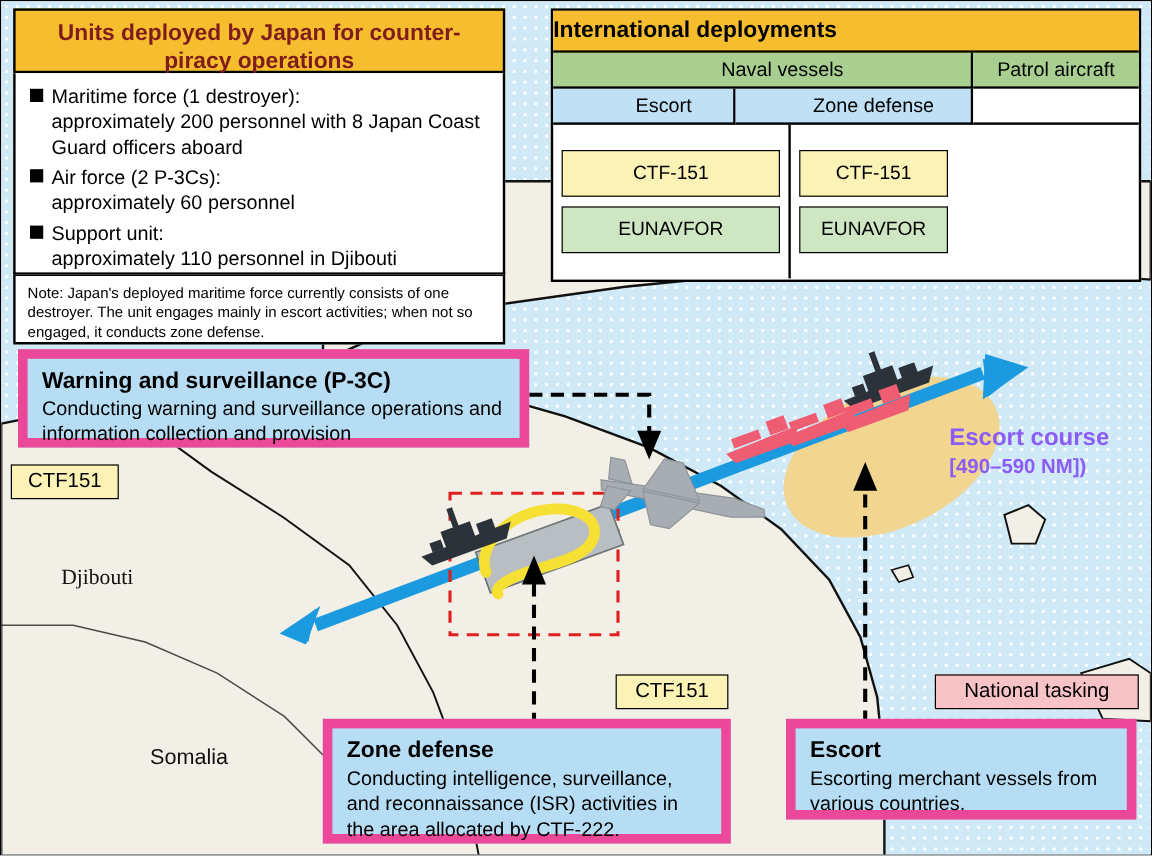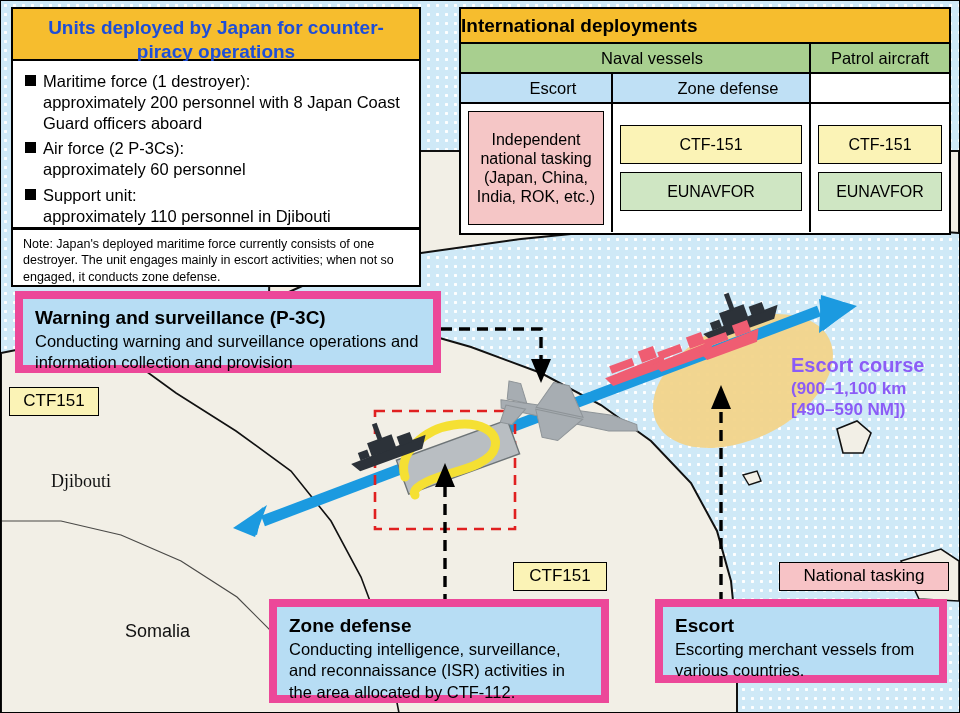--- a/index.html
+++ b/index.html
@@ -38,21 +38,21 @@
 
   
   .title-box {
     background: #f6bd2e;
     border: 2px solid #000;
     font-weight: bold;
     font-size: 19px;
     text-align: center;
     line-height: 1.25;
     padding: 7px 8px 6px;
-    color: #1d4ed8;
+    color: #7f1d1d;
   }
 
   
   .units-box {
     background: #ffffff;
     border: 2px solid #000;
     border-top: none;
     padding: 10px 12px 19px 12px;
     font-size: 16.5px;
     line-height: 1.28;
@@ -292,21 +292,20 @@
       <polygon points="444,462 434,486 454,486"></polygon>
       <polygon points="720,384 710,408 730,408"></polygon>
     </g>
   </svg>
 
   <div class="map-label" style="left:50px; top:470px;font-family:Liberation Serif, serif;">Djibouti</div>
   <div class="map-label" style="left:124px; top:620px;">Somalia</div>
 
   <div class="escort-course" style="left:790px; top:352px; width:168px;">
     <div>Escort course</div>
-    <div class="sub">(900–1,100 km</div>
     <div class="sub">[490–590 NM])</div>
   </div>
 
   <div class="tag" style="left:8px; top:386px; width:90px;">CTF151</div>
   <div class="tag" style="left:512px; top:561px; width:94px;">CTF151</div>
   <div class="tag tag-pink" style="left:778px; top:561px; width:170px;">National tasking</div>
 
   <div class="box title-box" style="left:10px; top:6px; width:410px; height:54px;">Units deployed by Japan for counter-piracy operations</div>
 
   <div class="box units-box" style="left:10px; top:60px; width:410px; height:168px;">
@@ -335,42 +334,39 @@
       <div class="deploy-cell cell-green bd-b" style="width:138px;">Patrol aircraft</div>
     </div>
 
     <div class="deploy-row">
       <div class="deploy-cell cell-blue bd-r bd-b" style="width:152px;">Escort</div>
       <div class="deploy-cell cell-blue bd-r bd-b" style="width:198px;">Zone defense</div>
       <div class="deploy-cell cell-white bd-b" style="width:138px;">&nbsp;</div>
     </div>
 
     <div class="deploy-body">
-      <div class="deploy-col bd-r" style="width:152px;">
-        <div class="chip chip-pink chip-tall">Independent national tasking (Japan, China, India, ROK, etc.)</div>
-      </div>
       <div class="deploy-col bd-r" style="width:198px;">
         <div class="chip chip-yellow">CTF-151</div>
         <div class="chip chip-green">EUNAVFOR</div>
       </div>
       <div class="deploy-col" style="width:138px;">
         <div class="chip chip-yellow">CTF-151</div>
         <div class="chip chip-green">EUNAVFOR</div>
       </div>
     </div>
   </div>
 
   <div class="callout" style="left:14px; top:290px; width:426px; height:82px;">
     <h3>Warning and surveillance (P-3C)</h3>
     <p>Conducting warning and surveillance operations and information collection and provision</p>
   </div>
 
   <div class="callout" style="left:268px; top:598px; width:340px; height:104px;">
     <h3>Zone defense</h3>
-    <p>Conducting intelligence, surveillance, and reconnaissance (ISR) activities in the area allocated by CTF-112.</p>
+    <p>Conducting intelligence, surveillance, and reconnaissance (ISR) activities in the area allocated by CTF-222.</p>
   </div>
 
   <div class="callout" style="left:654px; top:598px; width:292px; height:84px;">
     <h3>Escort</h3>
     <p>Escorting merchant vessels from various countries.</p>
   </div>
 
 </div>
 
 </body></html>

